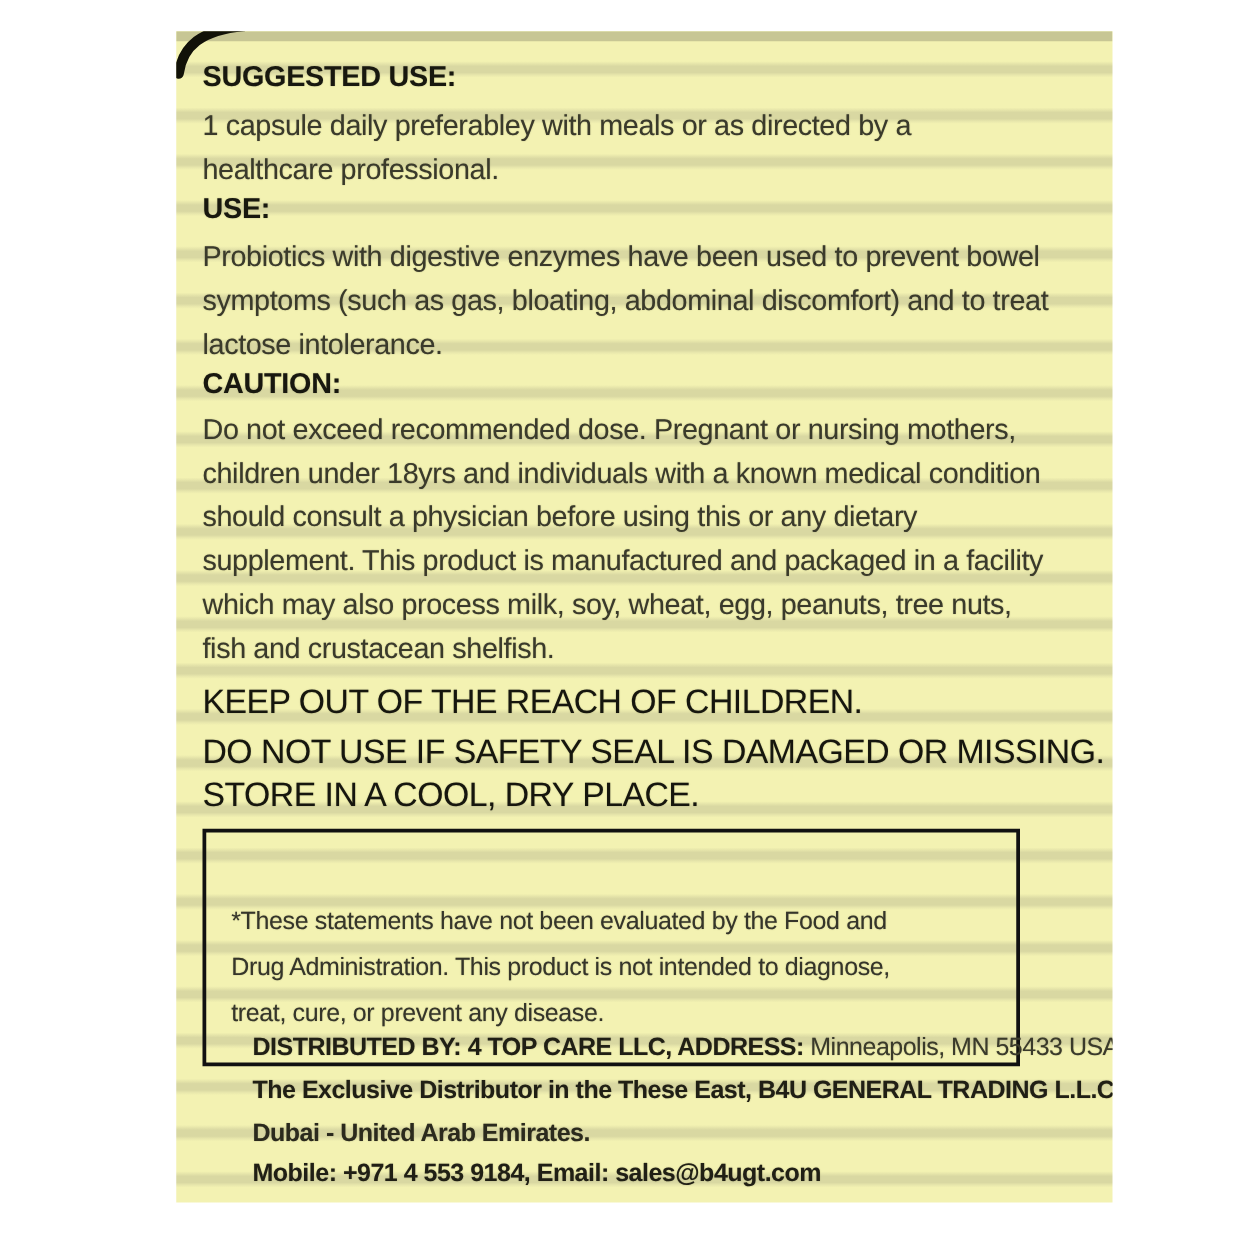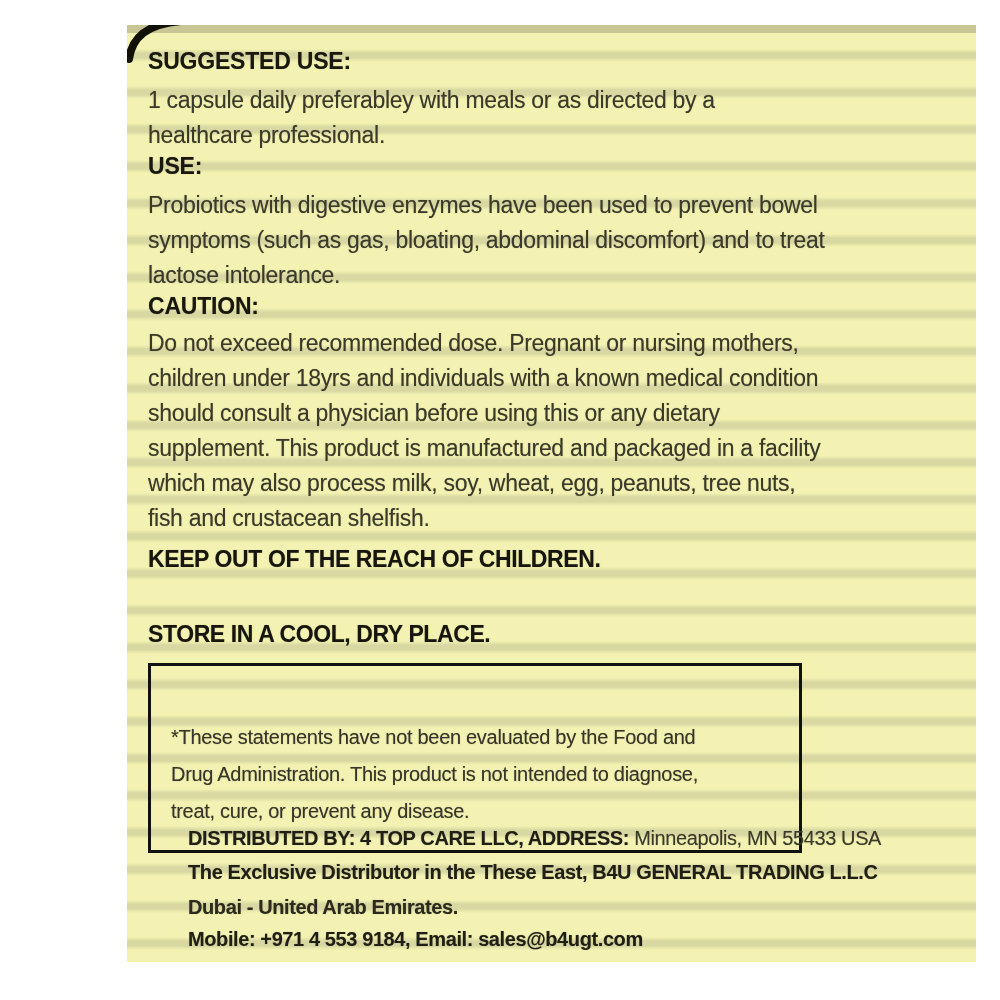--- a/index.html
+++ b/index.html
@@ -11,23 +11,23 @@
   .page {
     position: relative;
     width: 1000px;
     height: 1000px;
     background: #ffffff;
     overflow: hidden;
   }
   
   .label {
     position: absolute;
-    left: 127px;
+    left: 141px;
     top: 25px;
-    width: 849px;
+    width: 749px;
     height: 937px;
     overflow: hidden;
     color: #3a3a2b;
     background:
       repeating-linear-gradient(
         180deg,
         #f3f2b2 0px,
         #f3f2b2 24px,
         #e6e5aa 26px,
         #d9d8a2 28px,
@@ -59,22 +59,22 @@
     letter-spacing: -0.2px;
     color: #18180f;
   }
   .body-text {
     font-size: 23px;
     line-height: 35px;
     letter-spacing: -0.3px;
     color: #3a3a2b;
   }
   .warn {
-    font-weight: bold;
-    font-size: 23px;
+    font-weight: normal;
+    font-size: 27px;
     letter-spacing: -0.4px;
     white-space: nowrap;
     color: #16160e;
   }
   .disclaimer-box {
     position: absolute;
     left: 21px;
     top: 638px;
     width: 608px;
     border: 3px solid #111111;
@@ -121,20 +121,21 @@
 
     <div class="blk heading" style="top:268px">CAUTION:</div>
     <div class="blk body-text" style="top:301px">Do not exceed recommended dose. Pregnant or nursing mothers,
 children under 18yrs and individuals with a known medical condition
 should consult a physician before using this or any dietary
 supplement. This product is manufactured and packaged in a facility
 which may also process milk, soy, wheat, egg, peanuts, tree nuts,
 fish and crustacean shelfish.</div>
 
     <div class="blk warn" style="top:521px">KEEP OUT OF THE REACH OF CHILDREN.</div>
+    <div class="blk warn" style="top:561px">DO NOT USE IF SAFETY SEAL IS DAMAGED OR MISSING.</div>
     <div class="blk warn" style="top:596px">STORE IN A COOL, DRY PLACE.</div>
 
     <div class="disclaimer-box">
       <span>*These statements have not been evaluated by the Food and
 Drug Administration. This product is not intended to diagnose,
 treat, cure, or prevent any disease.</span>
     </div>
 
     <div class="dist" style="top:802px">
       <span>DISTRIBUTED BY: 4 TOP CARE LLC, ADDRESS:</span><span class="reg">  Minneapolis, MN 55433 USA</span>

